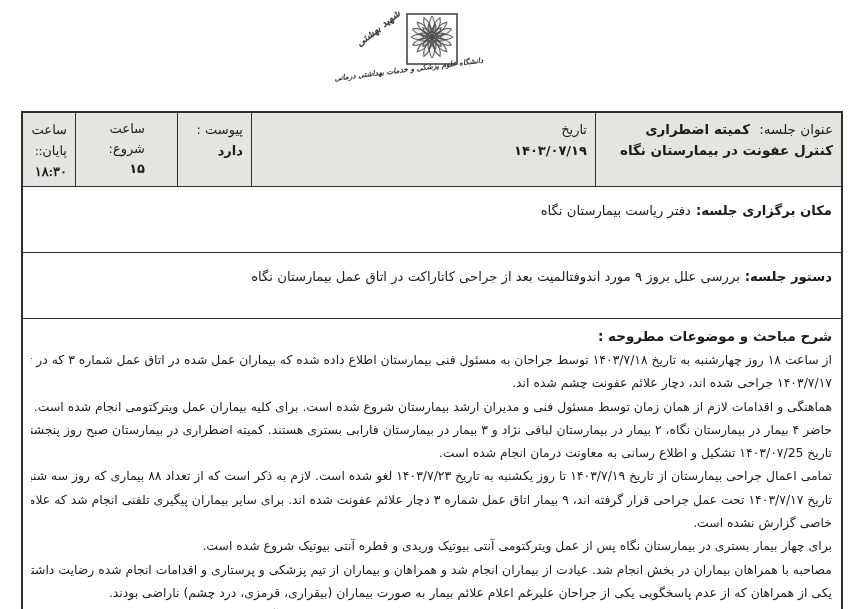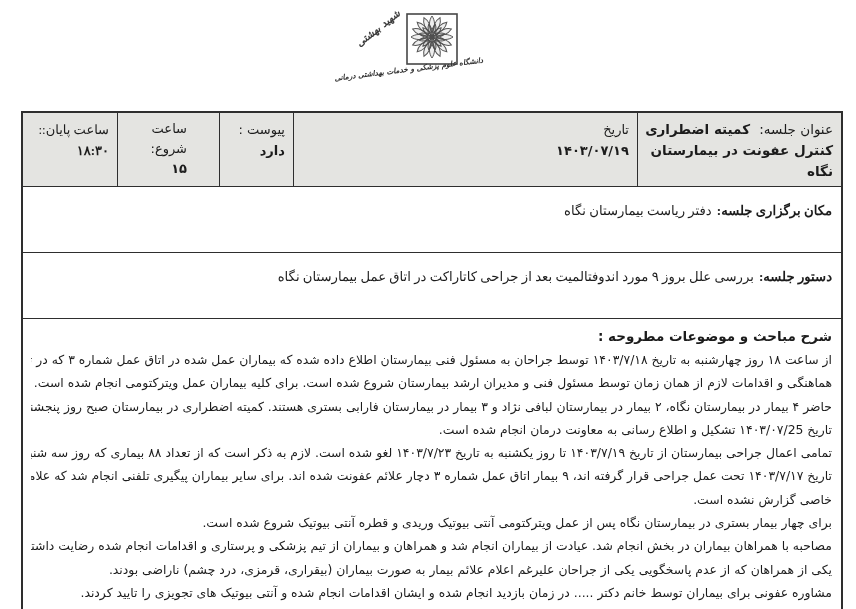--- a/index.html
+++ b/index.html
@@ -34,28 +34,28 @@
     position:absolute;top:111px;right:13px;width:818px;
     border:2px solid var(--table-border);
     background:#fff;font-size:13px;line-height:21px;
   }
   .t-row{display:flex;flex-direction:row;}
   .t-row + .t-row{border-top:1.5px solid var(--table-border);}
   .header-row{background:var(--header-row-bg);min-height:68px;}
   .header-row .t-cell{border-left:1.5px solid var(--table-border);padding:6px 8px 4px 6px;}
   .header-row .t-cell:last-child{border-left:none;}
   .t-cell{box-sizing:border-box;}
-  .c-title{width:204px;font-size:13.5px;}
+  .c-title{width:246px;font-size:13.5px;}
   .c-date{width:344px;}
   .c-attach{width:74px;margin-left:24px;}
   .c-start{width:78px;line-height:20px;}
   .c-end{flex:1;font-family:Liberation Serif, serif;}
   .bold{font-weight:bold;}
   .lbl{margin-left:5px;}
-  .row-single{min-height:46px;padding:13px 9px 6px 8px;font-size:13.2px;font-family:Liberation Serif, serif;}
+  .row-single{min-height:46px;padding:13px 9px 6px 8px;font-size:13.2px;}
   .row-body{min-height:340px;padding:5px 9px 4px 8px;display:block;}
   .minutes-heading{font-weight:bold;font-size:13.5px;line-height:24px;}
   .m-line{
     white-space:nowrap;overflow:hidden;
     font-size:12.4px;line-height:23.3px;text-align:right;
   }
 </style>
 </head>
 <body>
 
@@ -140,20 +140,21 @@
   <div class="t-row row-single">
     <div>
       <b class="lbl">دستور جلسه:</b><span>بررسی علل بروز ۹ مورد اندوفتالمیت بعد از جراحی کاتاراکت در اتاق عمل بیمارستان نگاه</span>
     </div>
   </div>
 
   <div class="t-row row-body">
     <div class="minutes-heading">شرح مباحث و موضوعات مطروحه :</div>
     <div>
         <div class="m-line">از ساعت ۱۸ روز چهارشنبه به تاریخ ۱۴۰۳/۷/۱۸ توسط جراحان به مسئول فنی بیمارستان اطلاع داده شده که بیماران عمل شده در اتاق عمل شماره ۳ که در تاریخ</div>
+        <div class="m-line">۱۴۰۳/۷/۱۷ جراحی شده اند، دچار علائم عفونت چشم شده اند.</div>
         <div class="m-line">هماهنگی و اقدامات لازم از همان زمان توسط مسئول فنی و مدیران ارشد بیمارستان شروع شده است. برای کلیه بیماران عمل ویترکتومی انجام شده است. در حال</div>
         <div class="m-line">حاضر ۴ بیمار در بیمارستان نگاه، ۲ بیمار در بیمارستان لبافی نژاد و ۳ بیمار در بیمارستان فارابی بستری هستند. کمیته اضطراری در بیمارستان صبح روز پنجشنبه به</div>
         <div class="m-line">تاریخ ۱۴۰۳/۰۷/25 تشکیل و اطلاع رسانی به معاونت درمان انجام شده است.</div>
         <div class="m-line">تمامی اعمال جراحی بیمارستان از تاریخ ۱۴۰۳/۷/۱۹ تا روز یکشنبه به تاریخ ۱۴۰۳/۷/۲۳ لغو شده است. لازم به ذکر است که از تعداد ۸۸ بیماری که روز سه شنبه به</div>
         <div class="m-line">تاریخ ۱۴۰۳/۷/۱۷ تحت عمل جراحی قرار گرفته اند، ۹ بیمار اتاق عمل شماره ۳ دچار علائم عفونت شده اند. برای سایر بیماران پیگیری تلفنی انجام شد که علامت</div>
         <div class="m-line">خاصی گزارش نشده است.</div>
         <div class="m-line">برای چهار بیمار بستری در بیمارستان نگاه پس از عمل ویترکتومی آنتی بیوتیک وریدی و قطره آنتی بیوتیک شروع شده است.</div>
         <div class="m-line">مصاحبه با همراهان بیماران در بخش انجام شد. عیادت از بیماران انجام شد و همراهان و بیماران از تیم پزشکی و پرستاری و اقدامات انجام شده رضایت داشتند به جز</div>
         <div class="m-line">یکی از همراهان که از عدم پاسخگویی یکی از جراحان علیرغم اعلام علائم بیمار به صورت بیماران (بیقراری، قرمزی، درد چشم) ناراضی بودند.</div>
         <div class="m-line">مشاوره عفونی برای بیماران توسط خانم دکتر ..... در زمان بازدید انجام شده و ایشان اقدامات انجام شده و آنتی بیوتیک های تجویزی را تایید کردند.</div>

